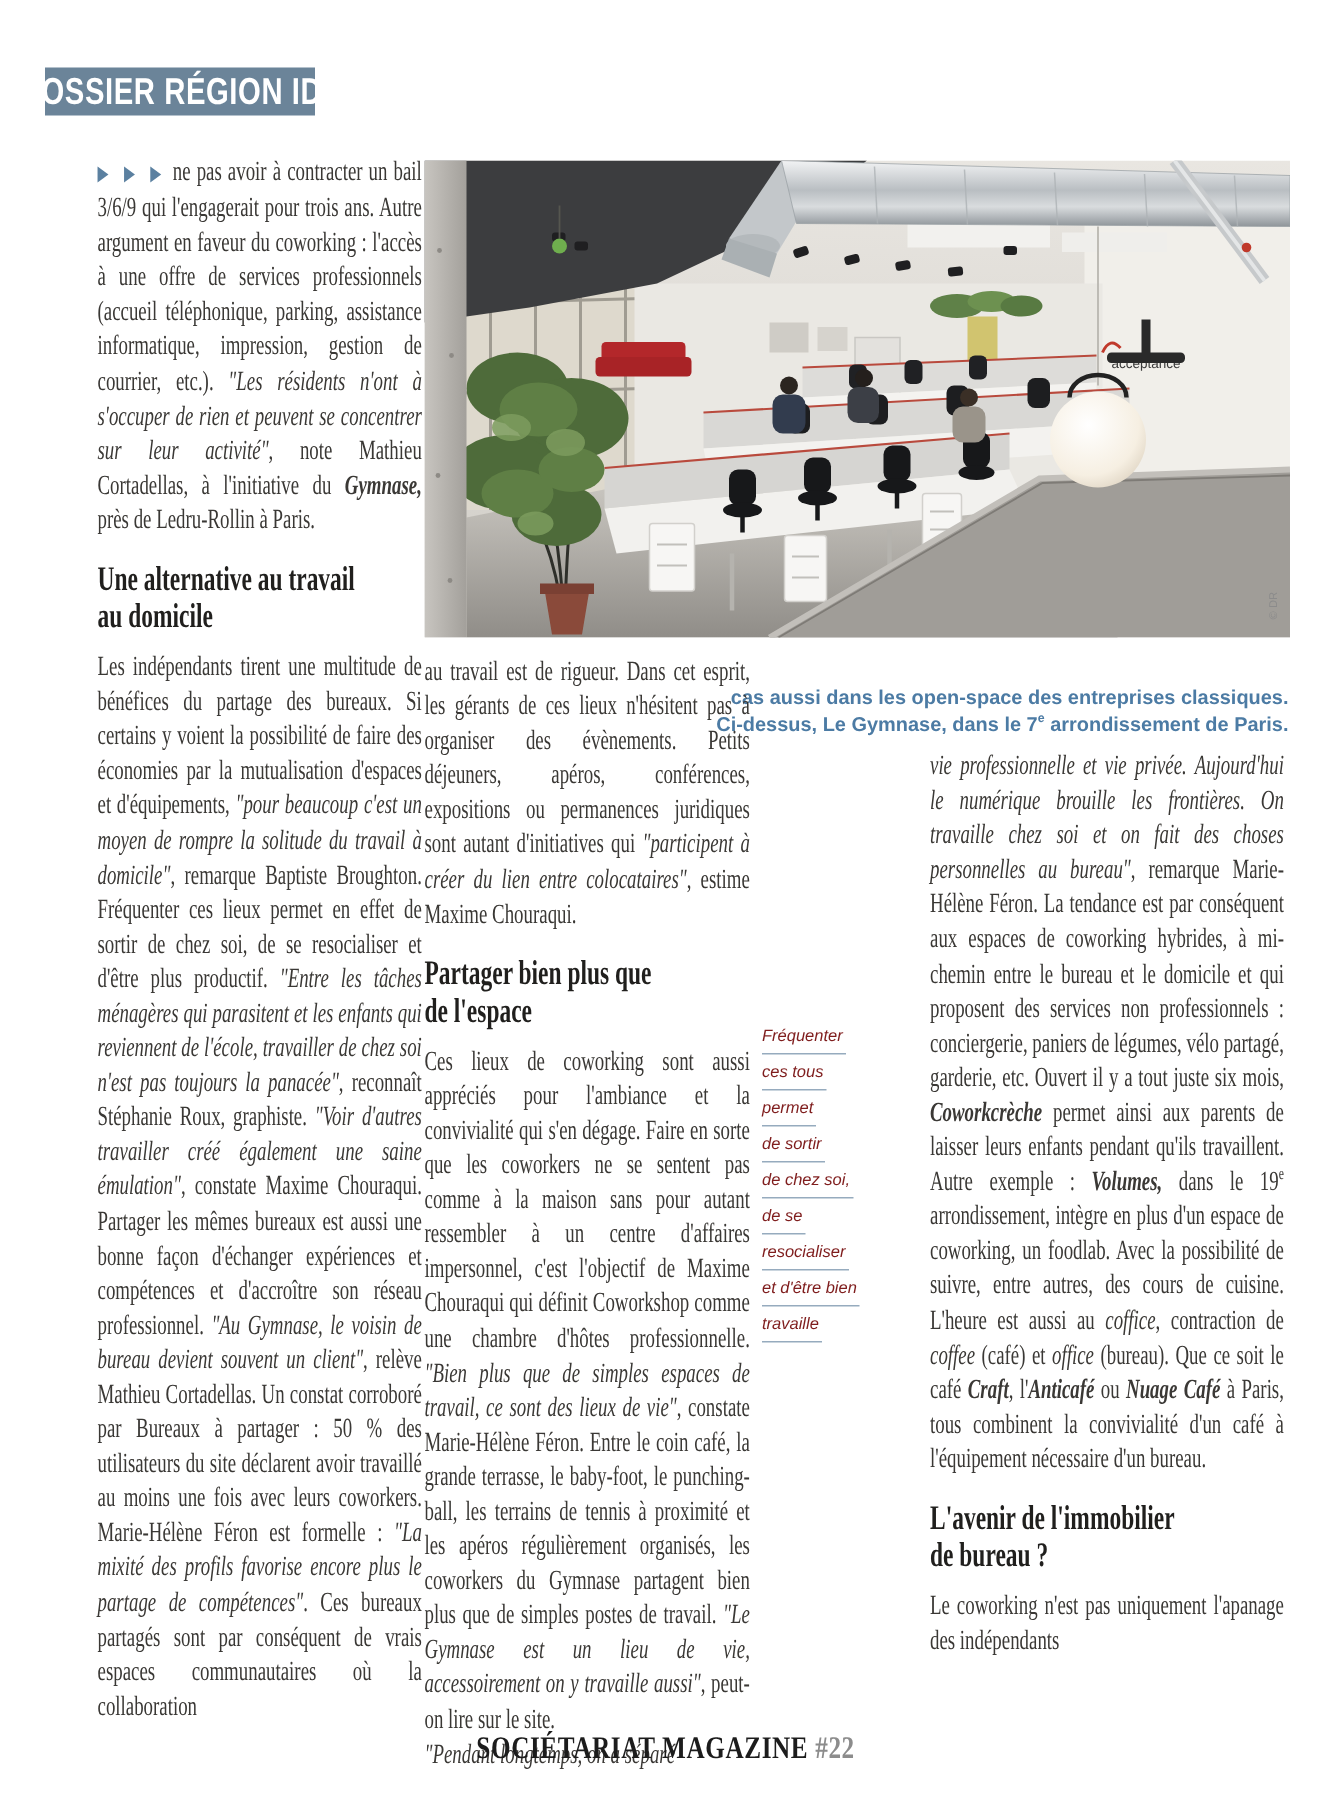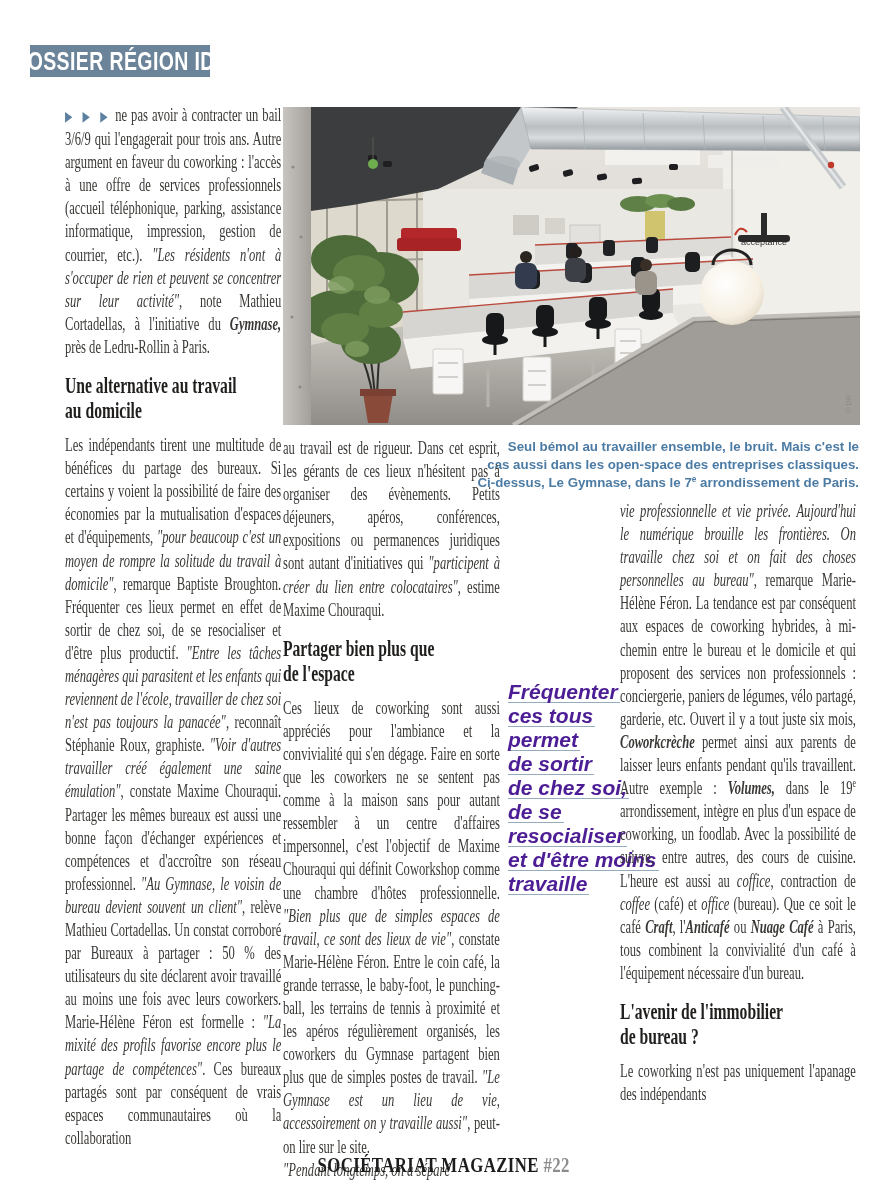--- a/index.html
+++ b/index.html
@@ -32,22 +32,22 @@
   .heading{font-weight:bold;font-size:23px;line-height:25px;color:#201f1d;text-align:left;
            margin:14px 0 11px 0;hyphens:none;}
 
   .st-i{font-style:italic;}
   .st-bi{font-weight:bold;font-style:italic;}
   .st-sup{vertical-align:super;font-size:0.62em;line-height:0;}
   .st-marker{color:#5b80a0;font-family:"DejaVu Sans",sans-serif;font-size:14px;letter-spacing:4px;}
 
   
   .pullquote{position:absolute;left:508px;top:682px;width:112px;
-             font-family:"Liberation Sans",sans-serif;font-weight:bold;font-style:italic;
-             font-size:21px;color:#4c1d95;}
+             font-family:"Liberation Sans",sans-serif;font-weight:normal;font-style:italic;
+             font-size:11px;color:#7f1d1d;}
   .pq-line{display:table;line-height:19px;padding:0 2px 1px 0;margin-bottom:3px;
            border-bottom:1.5px solid #96abbe;white-space:nowrap;}
 
   
   .footer{position:absolute;left:0;top:1153px;width:888px;text-align:center;
           font-family:Liberation Serif, serif;}
   .footer-inner{display:inline-block;transform:scaleX(0.8);font-weight:bold;font-size:21px;
           color:#1c1c1c;letter-spacing:0.5px;white-space:nowrap;}
   .footer-issue{color:#8c8c8c;}
 </style>
@@ -289,21 +289,21 @@
         <rect x="455" y="128" width="52" height="7" rx="3" fill="#2a2a2a"></rect>
         <rect x="478" y="106" width="6" height="26" fill="#2a2a2a"></rect>
         <path d="M430,158 A19,15 0 0 1 468,158" stroke="#222222" stroke-width="3" fill="none"></path>
         <circle cx="449" cy="186" r="32" fill="url(#sphereG)"></circle>
       </g>
 
       <text x="568" y="306" font-family="Liberation Sans, sans-serif" font-size="7.5" fill="#8b8b8b" transform="rotate(-90 568 306)">© DR</text>
     </svg>
   </div>
 
-  <div class="caption"><span>Seul bémol au travailler ensemble, le bruit. Mais c'est le</span><br><span>cas aussi dans les open-space des entreprises classiques.</span><br><span>Ci-dessus, Le Gymnase, dans le 7</span><span class="st-sup">e</span><span> arrondissement de Paris.</span></div>
+  <div class="caption"><br><span>cas aussi dans les open-space des entreprises classiques.</span><br><span>Ci-dessus, Le Gymnase, dans le 7</span><span class="st-sup">e</span><span> arrondissement de Paris.</span></div>
 
   <div class="col col1">
     <div class="cond">
       <p class="para"><span class="st-marker">▶ ▶ ▶</span><span>  ne pas avoir à contracter un bail 3/6/9 qui l'engagerait pour trois ans. Autre argument en faveur du coworking : l'accès à une offre de services professionnels (accueil téléphonique, parking, assistance informatique, impression, gestion de courrier, etc.). </span><span class="st-i">"Les résidents n'ont à s'occuper de rien et peuvent se concentrer sur leur activité"</span><span>, note Mathieu Cortadellas, à l'initiative du </span><span class="st-bi">Gymnase,</span><span> près de Ledru-Rollin à Paris.</span></p>
       <h3 class="heading"><span>Une alternative au travail</span><br><span>au domicile</span></h3>
       <p class="para"><span>Les indépendants tirent une multitude de bénéfices du partage des bureaux. Si certains y voient la possibilité de faire des économies par la mutualisation d'espaces et d'équipements, </span><span class="st-i">"pour beaucoup c'est un moyen de rompre la solitude du travail à domicile"</span><span>, remarque Baptiste Broughton. Fréquenter ces lieux permet en effet de sortir de chez soi, de se resocialiser et d'être plus productif. </span><span class="st-i">"Entre les tâches ménagères qui parasitent et les enfants qui reviennent de l'école, travailler de chez soi n'est pas toujours la panacée"</span><span>, reconnaît Stéphanie Roux, graphiste. </span><span class="st-i">"Voir d'autres travailler créé également une saine émulation"</span><span>, constate Maxime Chouraqui. Partager les mêmes bureaux est aussi une bonne façon d'échanger expériences et compétences et d'accroître son réseau professionnel. </span><span class="st-i">"Au Gymnase, le voisin de bureau devient souvent un client"</span><span>, relève Mathieu Cortadellas. Un constat corroboré par Bureaux à partager : 50 % des utilisateurs du site déclarent avoir travaillé au moins une fois avec leurs coworkers. Marie-Hélène Féron est formelle : </span><span class="st-i">"La mixité des profils favorise encore plus le partage de compétences"</span><span>. Ces bureaux partagés sont par conséquent de vrais espaces communautaires où la collaboration</span></p>
     </div>
   </div>
 
   <div class="col col2">
@@ -315,21 +315,21 @@
   </div>
 
   <div class="pullquote">
       <span class="pq-line">Fréquenter</span>
       <span class="pq-line">ces tous</span>
       <span class="pq-line">permet</span>
       <span class="pq-line">de sortir</span>
       <span class="pq-line">de chez soi,</span>
       <span class="pq-line">de se</span>
       <span class="pq-line">resocialiser</span>
-      <span class="pq-line">et d'être moins</span>
+      <span class="pq-line">et d'être bien</span>
       <span class="pq-line">travaille</span>
     </div>
 
   <div class="col col3">
     <div class="cond">
       <p class="para"><span class="st-i">vie professionnelle et vie privée. Aujourd'hui le numérique brouille les frontières. On travaille chez soi et on fait des choses personnelles au bureau"</span><span>, remarque Marie-Hélène Féron. La tendance est par conséquent aux espaces de coworking hybrides, à mi-chemin entre le bureau et le domicile et qui proposent des services non professionnels : conciergerie, paniers de légumes, vélo partagé, garderie, etc. Ouvert il y a tout juste six mois, </span><span class="st-bi">Coworkcrèche</span><span> permet ainsi aux parents de laisser leurs enfants pendant qu'ils travaillent. Autre exemple : </span><span class="st-bi">Volumes,</span><span> dans le 19</span><span class="st-sup">e</span><span> arrondissement, intègre en plus d'un espace de coworking, un foodlab. Avec la possibilité de suivre, entre autres, des cours de cuisine. L'heure est aussi au </span><span class="st-i">coffice</span><span>, contraction de </span><span class="st-i">coffee</span><span> (café) et </span><span class="st-i">office</span><span> (bureau). Que ce soit le café </span><span class="st-bi">Craft</span><span>, l'</span><span class="st-bi">Anticafé</span><span> ou </span><span class="st-bi">Nuage Café</span><span> à Paris, tous combinent la convivialité d'un café à l'équipement nécessaire d'un bureau.</span></p>
       <h3 class="heading"><span>L'avenir de l'immobilier</span><br><span>de bureau ?</span></h3>
       <p class="para"><span>Le coworking n'est pas uniquement l'apanage des indépendants</span></p>
     </div>
   </div>

